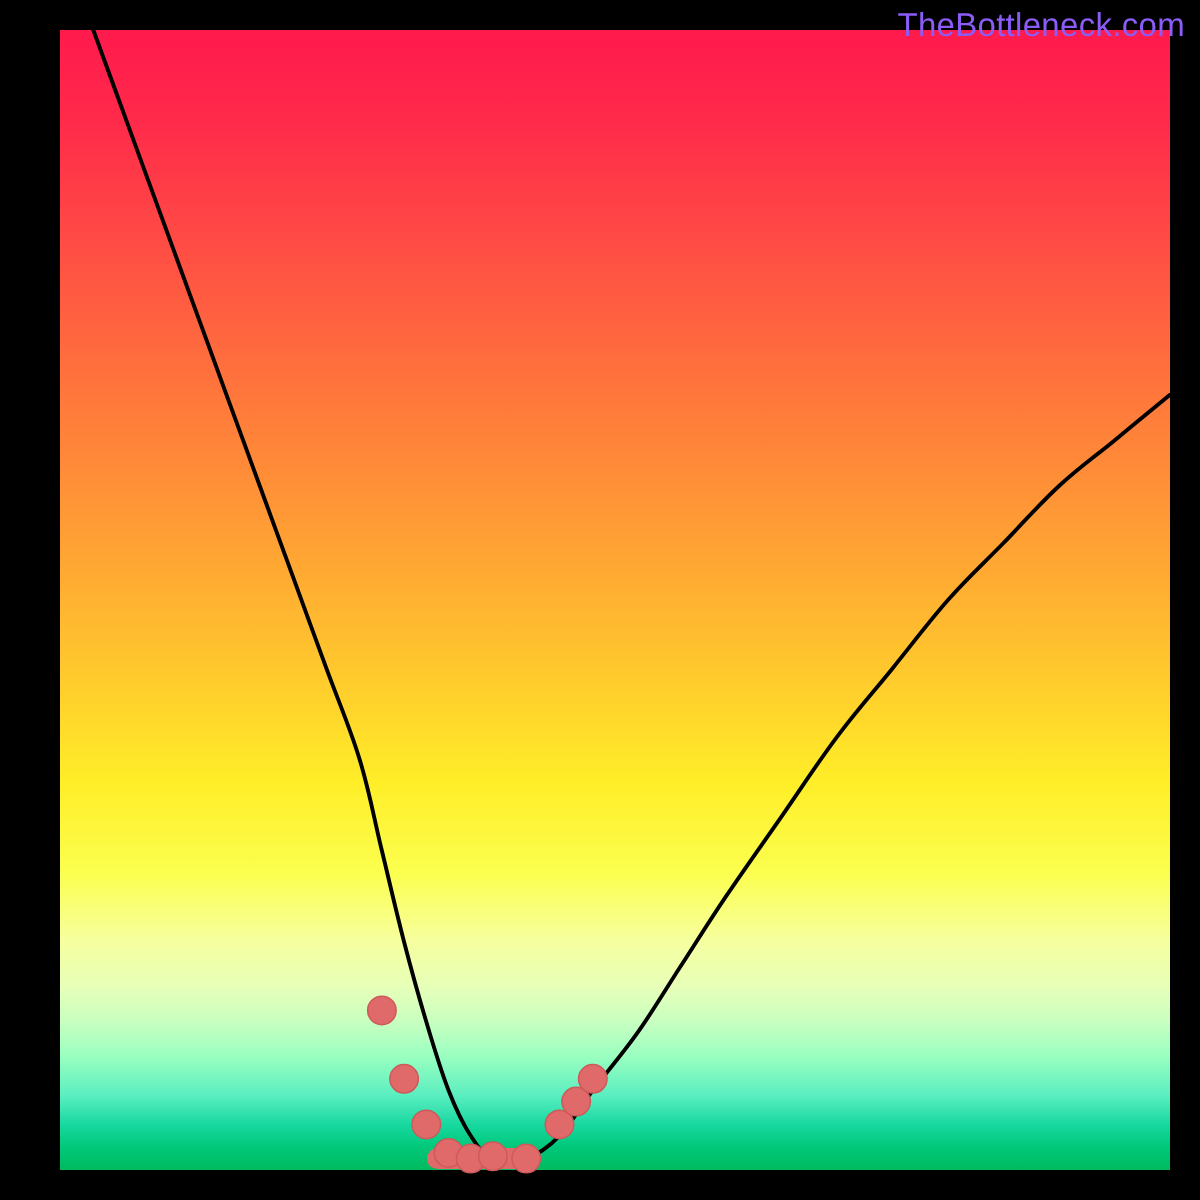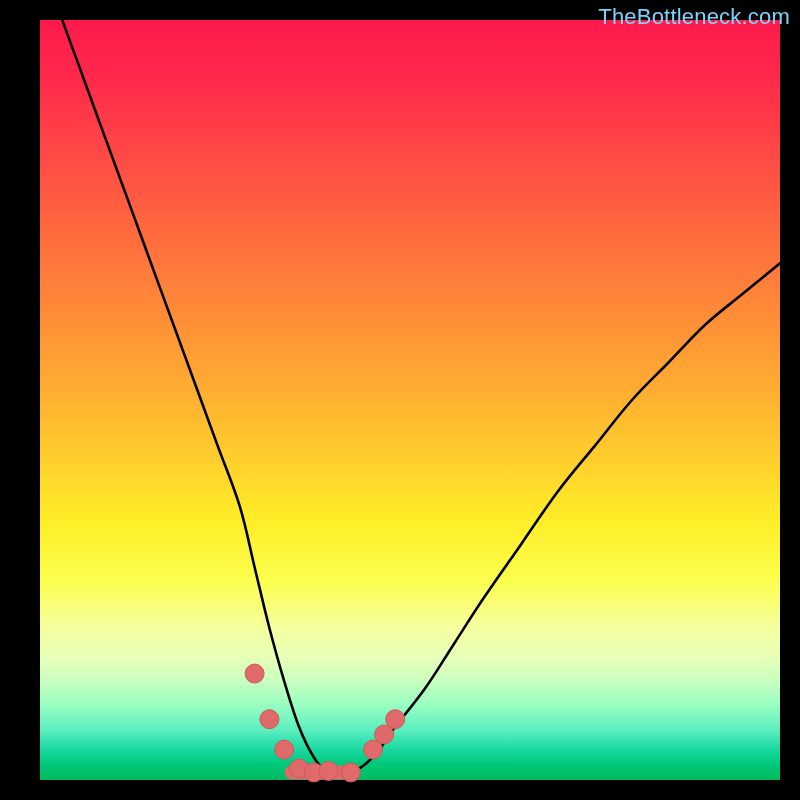--- a/index.html
+++ b/index.html
@@ -42,21 +42,21 @@
       #5aeec0 93.5%,
       #18d8a0 96%,
       #00c87a 98%,
       #00ba5e 100%
     );
   }
   .watermark {
     position: absolute;
     top: 4px;
     right: 10px;
-    color: #7dd3fc;
+    color: #8b5cf6;
     font-size: 22px;
     letter-spacing: 0.2px;
     user-select: none;
   }
   svg.curve {
     position: absolute;
     left: 0;
     top: 0;
     width: 740px;
     height: 760px;

